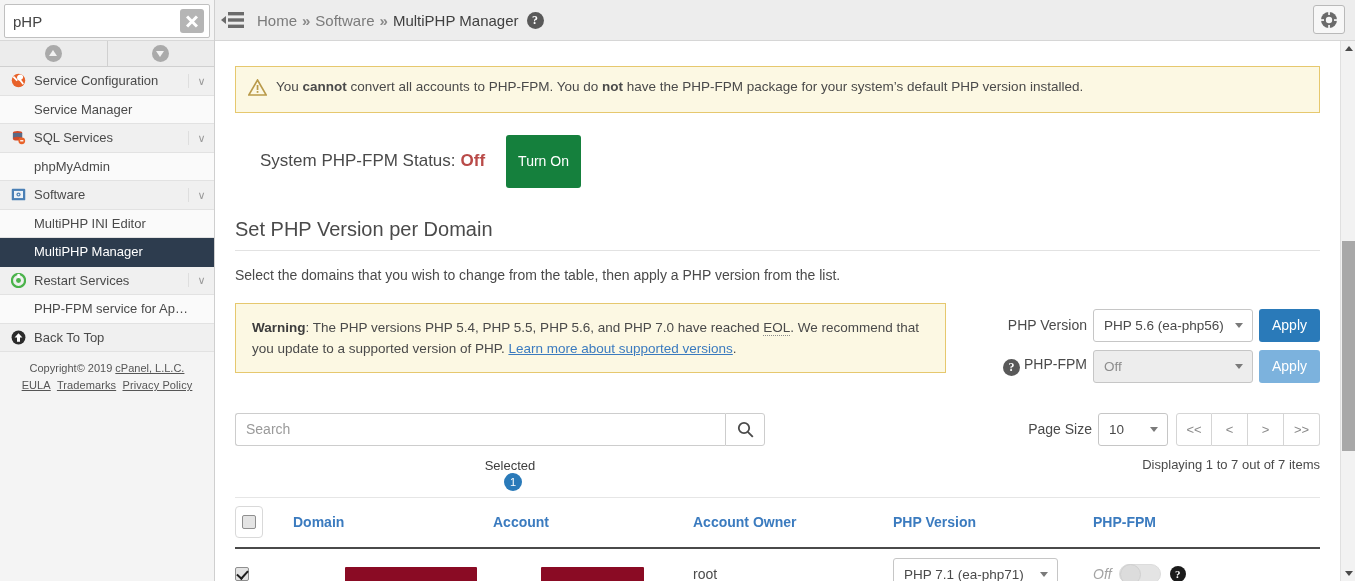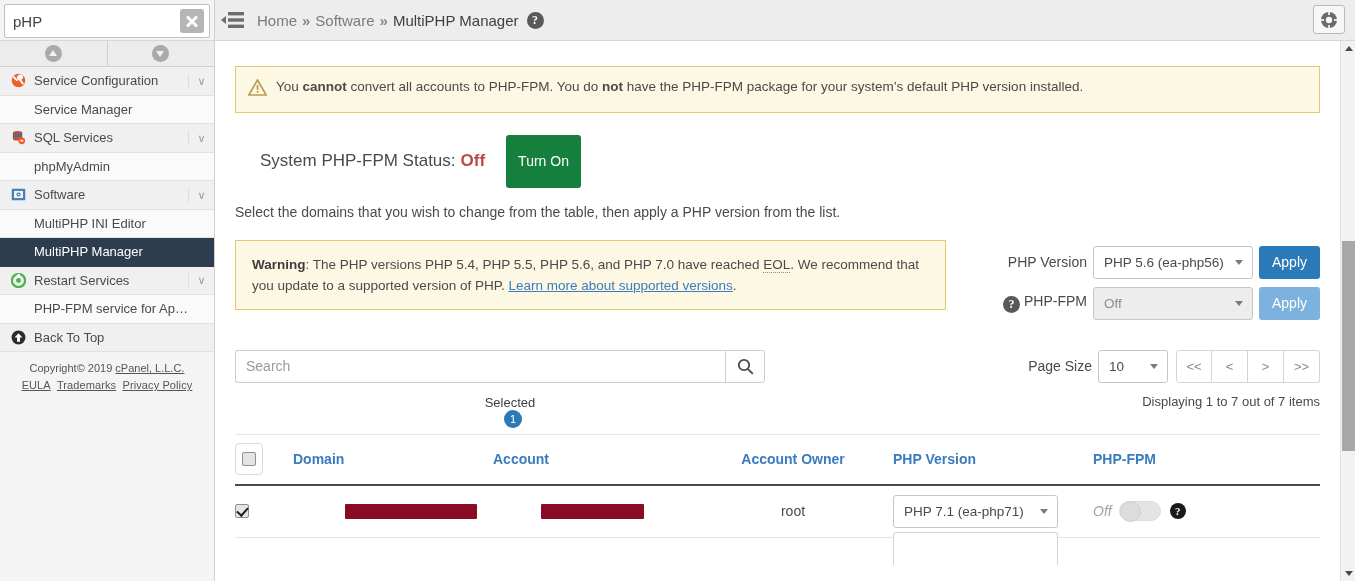--- a/index.html
+++ b/index.html
@@ -275,21 +275,21 @@
     border-top: 1px solid #e6e6e6;
   }
   .tr {
     display: flex; align-items: center;
     height: 52px;
     border-bottom: 1px solid #e6e6e6;
   }
   .c-chk { width: 58px; flex: 0 0 58px; display: flex; align-items: center; }
   .c-dom { width: 200px; flex: 0 0 200px; }
   .c-acc { width: 200px; flex: 0 0 200px; }
-  .c-own { width: 200px; flex: 0 0 200px; text-align: center; }
+  .c-own { width: 200px; flex: 0 0 200px; }
   .c-ver { width: 200px; flex: 0 0 200px; }
   .c-fpm { flex: 1; }
   .th { color: #3b7bbf; font-size: 14px; font-weight: bold; }
   .chk-box-btn {
     width: 28px; height: 32px;
     border: 1px solid #d9d9d9; border-radius: 4px;
     background: #fff;
     display: flex; align-items: center; justify-content: center;
   }
   .chk {
@@ -511,20 +511,21 @@
       </span>
       <span><span>You </span><b>cannot</b><span> convert all accounts to PHP-FPM. You do </span><b>not</b><span> have the PHP-FPM package for your system’s default PHP version installed.</span></span>
     </div>
 
     <div class="fpm-status">
       <span>System PHP-FPM Status:</span>
       <span class="off">Off</span>
       <button class="btn-turnon">Turn On</button>
     </div>
 
+    <div class="sec-title">Set PHP Version per Domain</div>
     <div class="sec-desc">Select the domains that you wish to change from the table, then apply a PHP version from the list.</div>
 
     <div class="row-split">
       <div class="warn2">
         <b>Warning</b><span>: The PHP versions PHP 5.4, PHP 5.5, PHP 5.6, and PHP 7.0 have reached </span><span class="eol">EOL</span><span>. We recommend that you update to a supported version of PHP. </span><a href="#">Learn more about supported versions</a><span>.</span>
       </div>
 
       <div class="ctrls">
         <div class="ctrl-row">
           <div class="ctrl-lbl">PHP Version</div>

